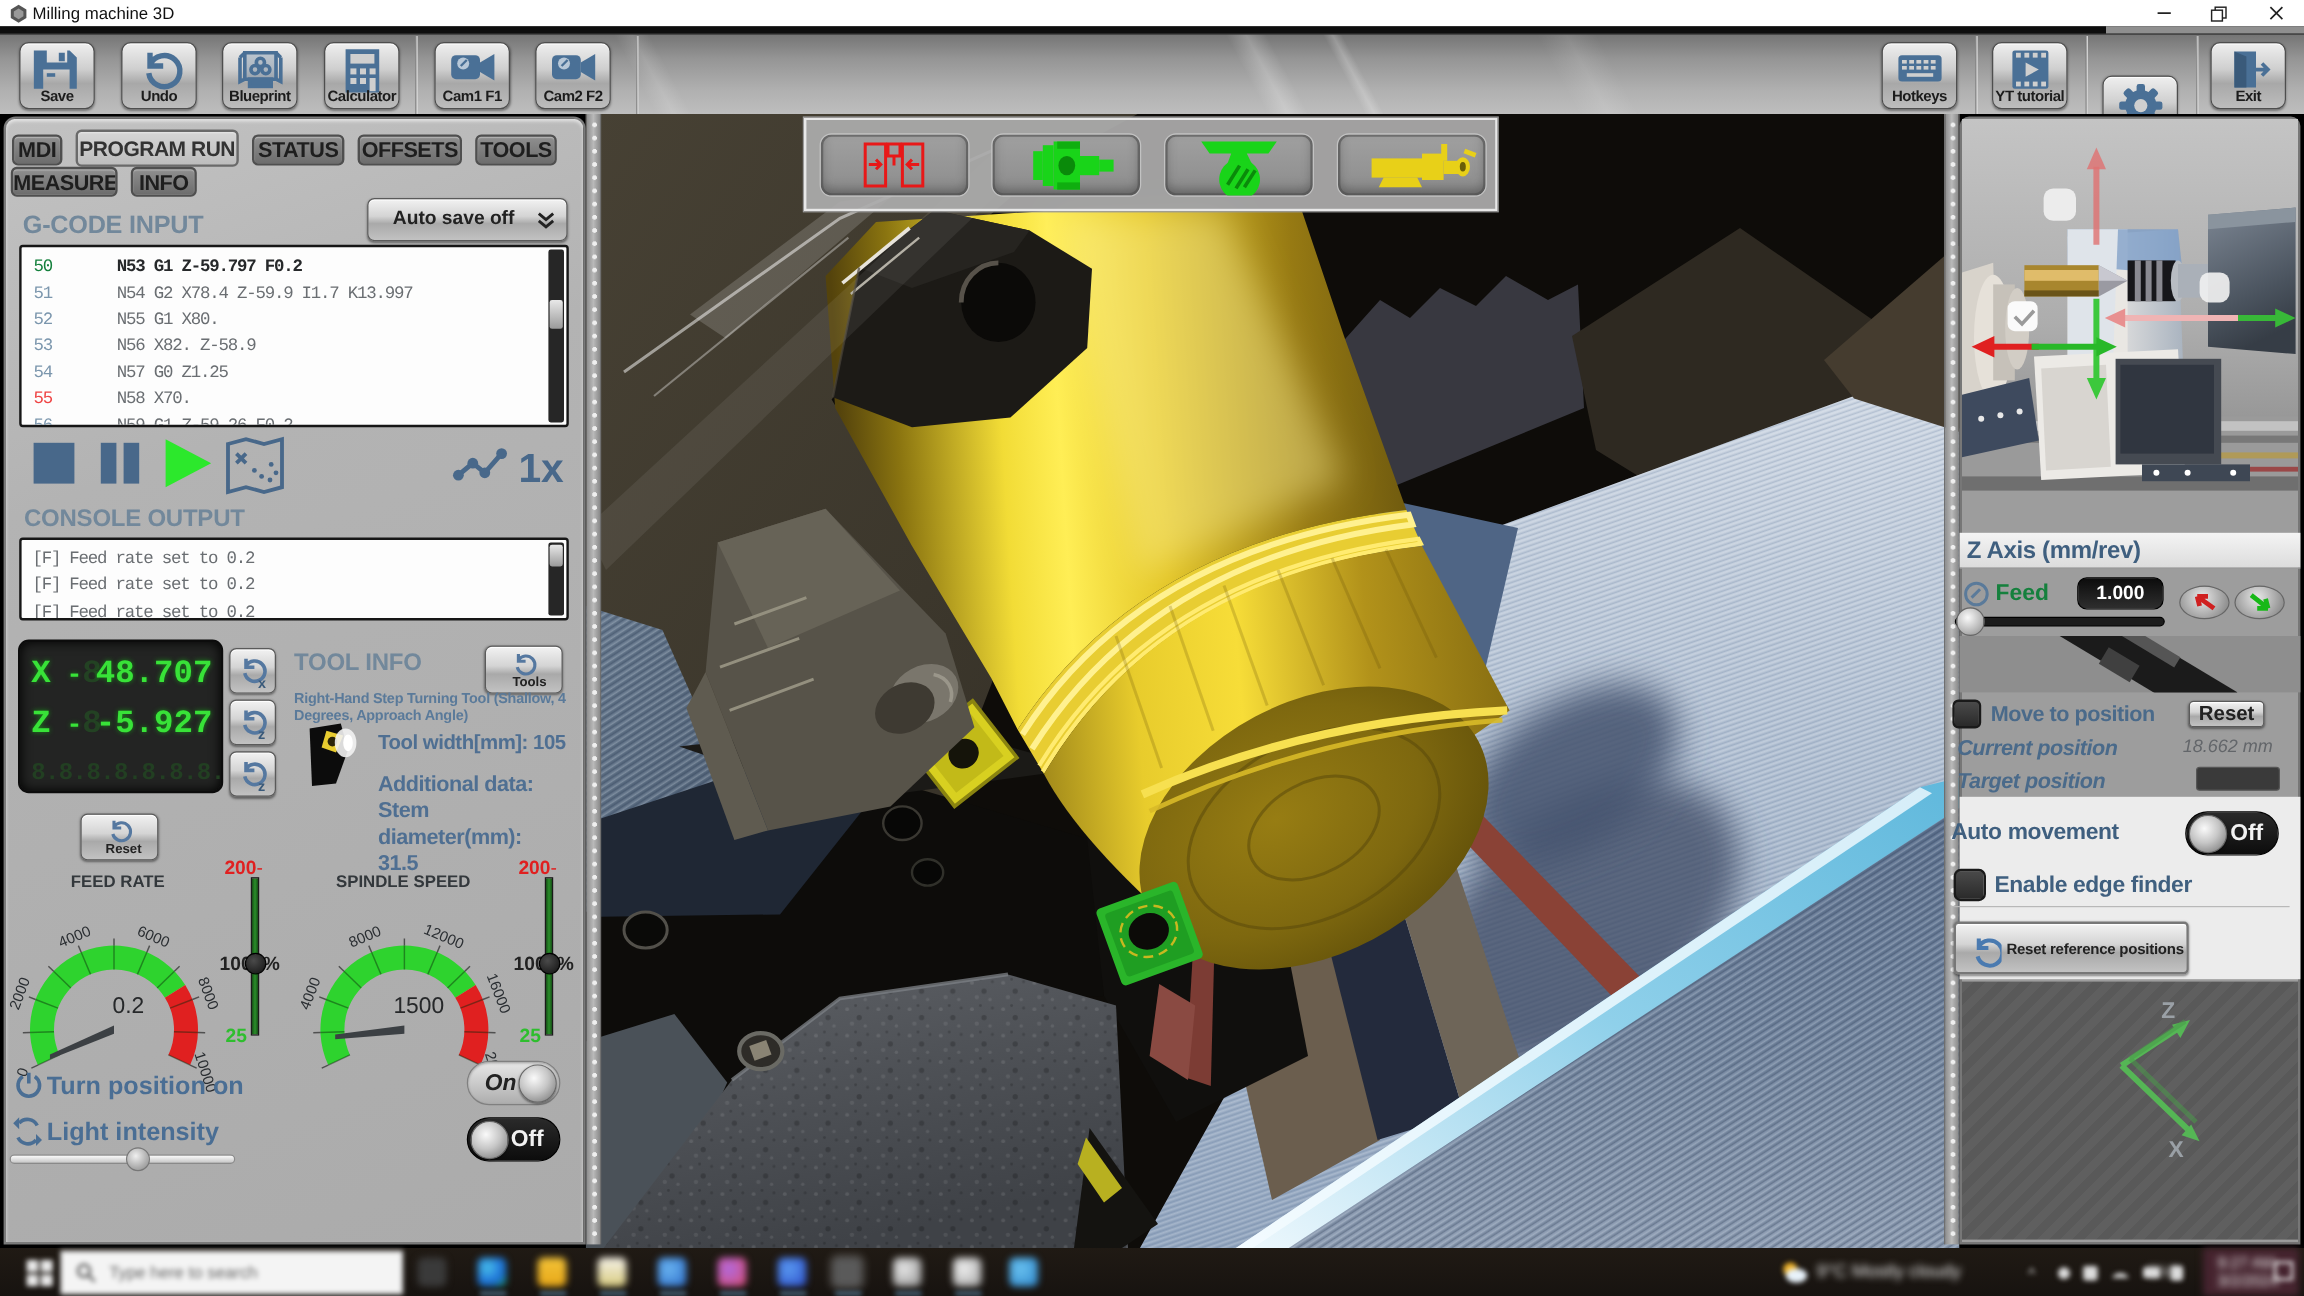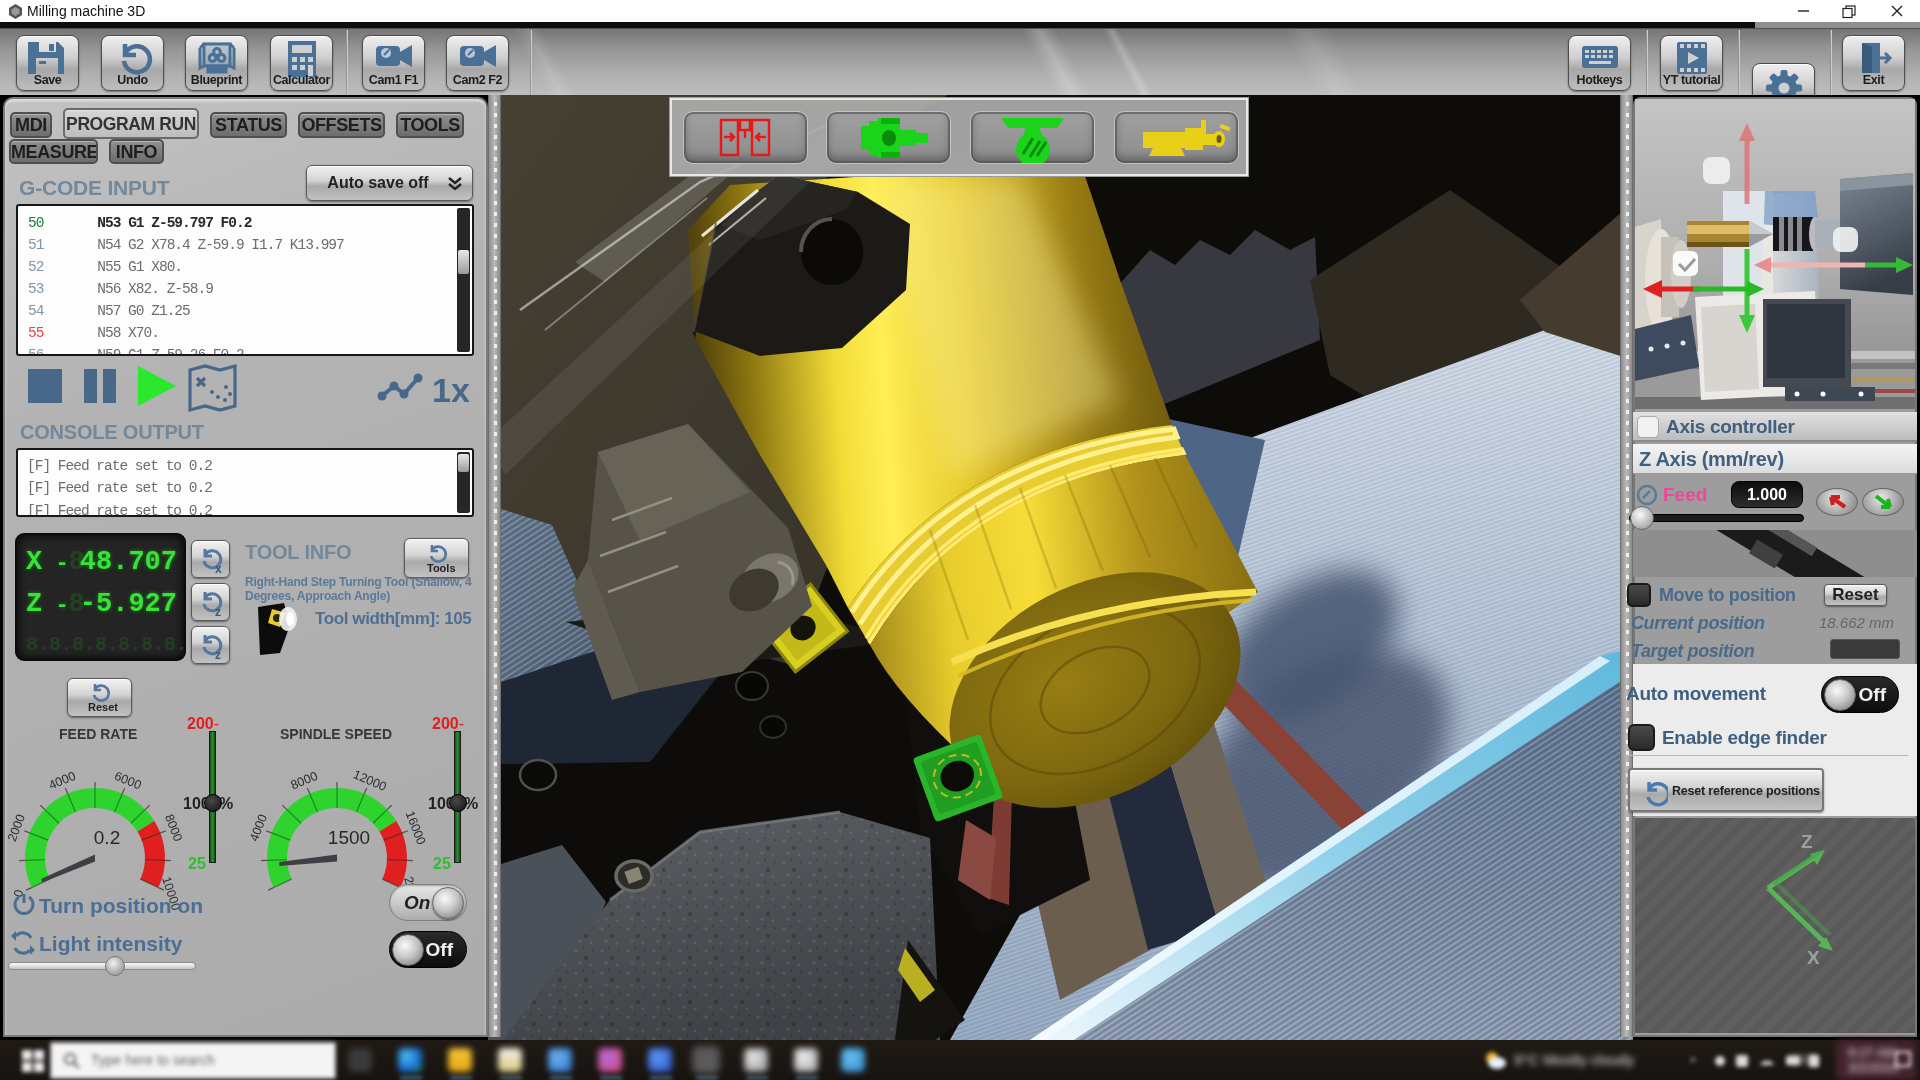--- a/index.html
+++ b/index.html
@@ -619,20 +619,21 @@
 
   <svg class="abs" style="left:250px;top:597px;" width="52" height="64" viewBox="0 0 52 64">
     <polygon points="8,10 34,6 40,28 30,56 10,58" fill="#0c0c0c"></polygon>
     <polygon points="22,12 36,16 30,30 18,26" fill="#e8cc30"></polygon>
     <circle cx="27" cy="21" r="4" fill="#2a2408"></circle>
     <ellipse cx="38" cy="22" rx="9" ry="12" fill="#f2f2f2" opacity=".9"></ellipse>
     <ellipse cx="40" cy="22" rx="4" ry="7" fill="#ffffff"></ellipse>
   </svg>
 
   <div class="abs" style="left:315px;top:609px;font-size:17px;letter-spacing:-0.4px;font-weight:bold;color:#4f6f92;">Tool width[mm]: 105</div>
+  <div class="abs" style="left:315px;top:642px;width:148px;font-size:18px;letter-spacing:-0.4px;font-weight:bold;color:#4f6f92;line-height:22px;">Additional data: Stem diameter(mm): 31.5</div>
 
   <div class="abs mbtn" style="left:67px;top:678px;width:65px;height:39px;">
     <svg width="63" height="37" viewBox="0 0 63 37">
         <path d="M 27,5 L 27,11 L 33,11 M 27,10 A 7.5,7.5 0 1 1 26,16" fill="none" stroke="#5578a0" stroke-width="2.6"></path>
         <text x="20" y="32" font-size="11" font-weight="bold" fill="#222">Reset</text>
       </svg>
   </div>
 
   <div class="abs" style="left:59px;top:726px;font-size:14px;font-weight:bold;color:#33383c;">FEED RATE</div>
   <div class="abs" style="left:280px;top:726px;font-size:14px;font-weight:bold;color:#33383c;">SPINDLE SPEED</div>
@@ -827,33 +828,29 @@
       <polygon points="119,166 136,158 136,174" fill="#e89090"></polygon>
       <path d="M 230,166 H 264" stroke="#38b838"></path>
       <polygon points="278,166 261,158 261,174" fill="#38b838"></polygon>
       <path d="M 24,190 H 64" stroke="#e02020"></path>
       <polygon points="8,190 27,181 27,199" fill="#e02020"></polygon>
       <path d="M 58,190 H 114" stroke="#28b828"></path>
       <polygon points="129,190 112,182 112,198" fill="#28b828"></polygon>
     </g>
   </svg>
 
-  <div class="abs" style="left:1633px;top:412px;width:284px;height:30px;background:linear-gradient(180deg,#e2e2e2,#bcbcbc);border-bottom:2px solid #8a8a8a;">
-    <div class="abs" style="left:4px;top:4px;width:22px;height:22px;border-radius:5px;background:#f2f2f2;border:1px solid #aaa;"></div>
-    <div class="abs" style="left:33px;top:4px;font-size:19px;letter-spacing:-0.3px;font-weight:bold;color:#3f5f7f;">Axis controller</div>
-  </div>
   <div class="abs" style="left:1633px;top:444px;width:284px;height:30px;background:linear-gradient(180deg,#f4f4f4,#dcdcdc);border-bottom:1px solid #999;">
     <div class="abs" style="left:6px;top:4px;font-size:20px;letter-spacing:-0.3px;font-weight:bold;color:#3f5f7f;">Z Axis (mm/rev)</div>
   </div>
 
   <svg class="abs" style="left:1636px;top:484px;" width="22" height="22" viewBox="0 0 22 22">
     <circle cx="11" cy="11" r="9" fill="none" stroke="#5a7a9a" stroke-width="2.5"></circle>
     <path d="M 7,14 l 7,-7" stroke="#5a7a9a" stroke-width="2.5"></path>
   </svg>
-  <div class="abs" style="left:1663px;top:484px;font-size:19px;font-weight:bold;color:#ec4899;">Feed</div>
+  <div class="abs" style="left:1663px;top:484px;font-size:19px;font-weight:bold;color:#15803d;">Feed</div>
   <div class="abs" style="left:1731px;top:481px;width:72px;height:27px;background:linear-gradient(180deg,#0c0c0c,#2e2e2e);border:1px solid #000;border-radius:8px;">
     <div class="abs" style="width:100%;text-align:center;top:4px;font-size:16px;font-weight:bold;color:#fff;">1.000</div>
   </div>
   <div class="abs" style="left:1816px;top:488px;width:42px;height:28px;border-radius:50%;background:radial-gradient(circle at 45% 35%,#e8e8e8,#9a9a9a 70%,#7a7a7a);border:1px solid #666;">
     <svg width="40" height="26" viewBox="0 0 40 26">
         <path d="M 28,18 L 14,8 M 14,8 l 2,8 M 14,8 l 9,0" stroke="#d02020" stroke-width="4" fill="none"></path>
       </svg>
   </div>
   <div class="abs" style="left:1862px;top:488px;width:42px;height:28px;border-radius:50%;background:radial-gradient(circle at 45% 35%,#e8e8e8,#9a9a9a 70%,#7a7a7a);border:1px solid #666;">
     <svg width="40" height="26" viewBox="0 0 40 26">

